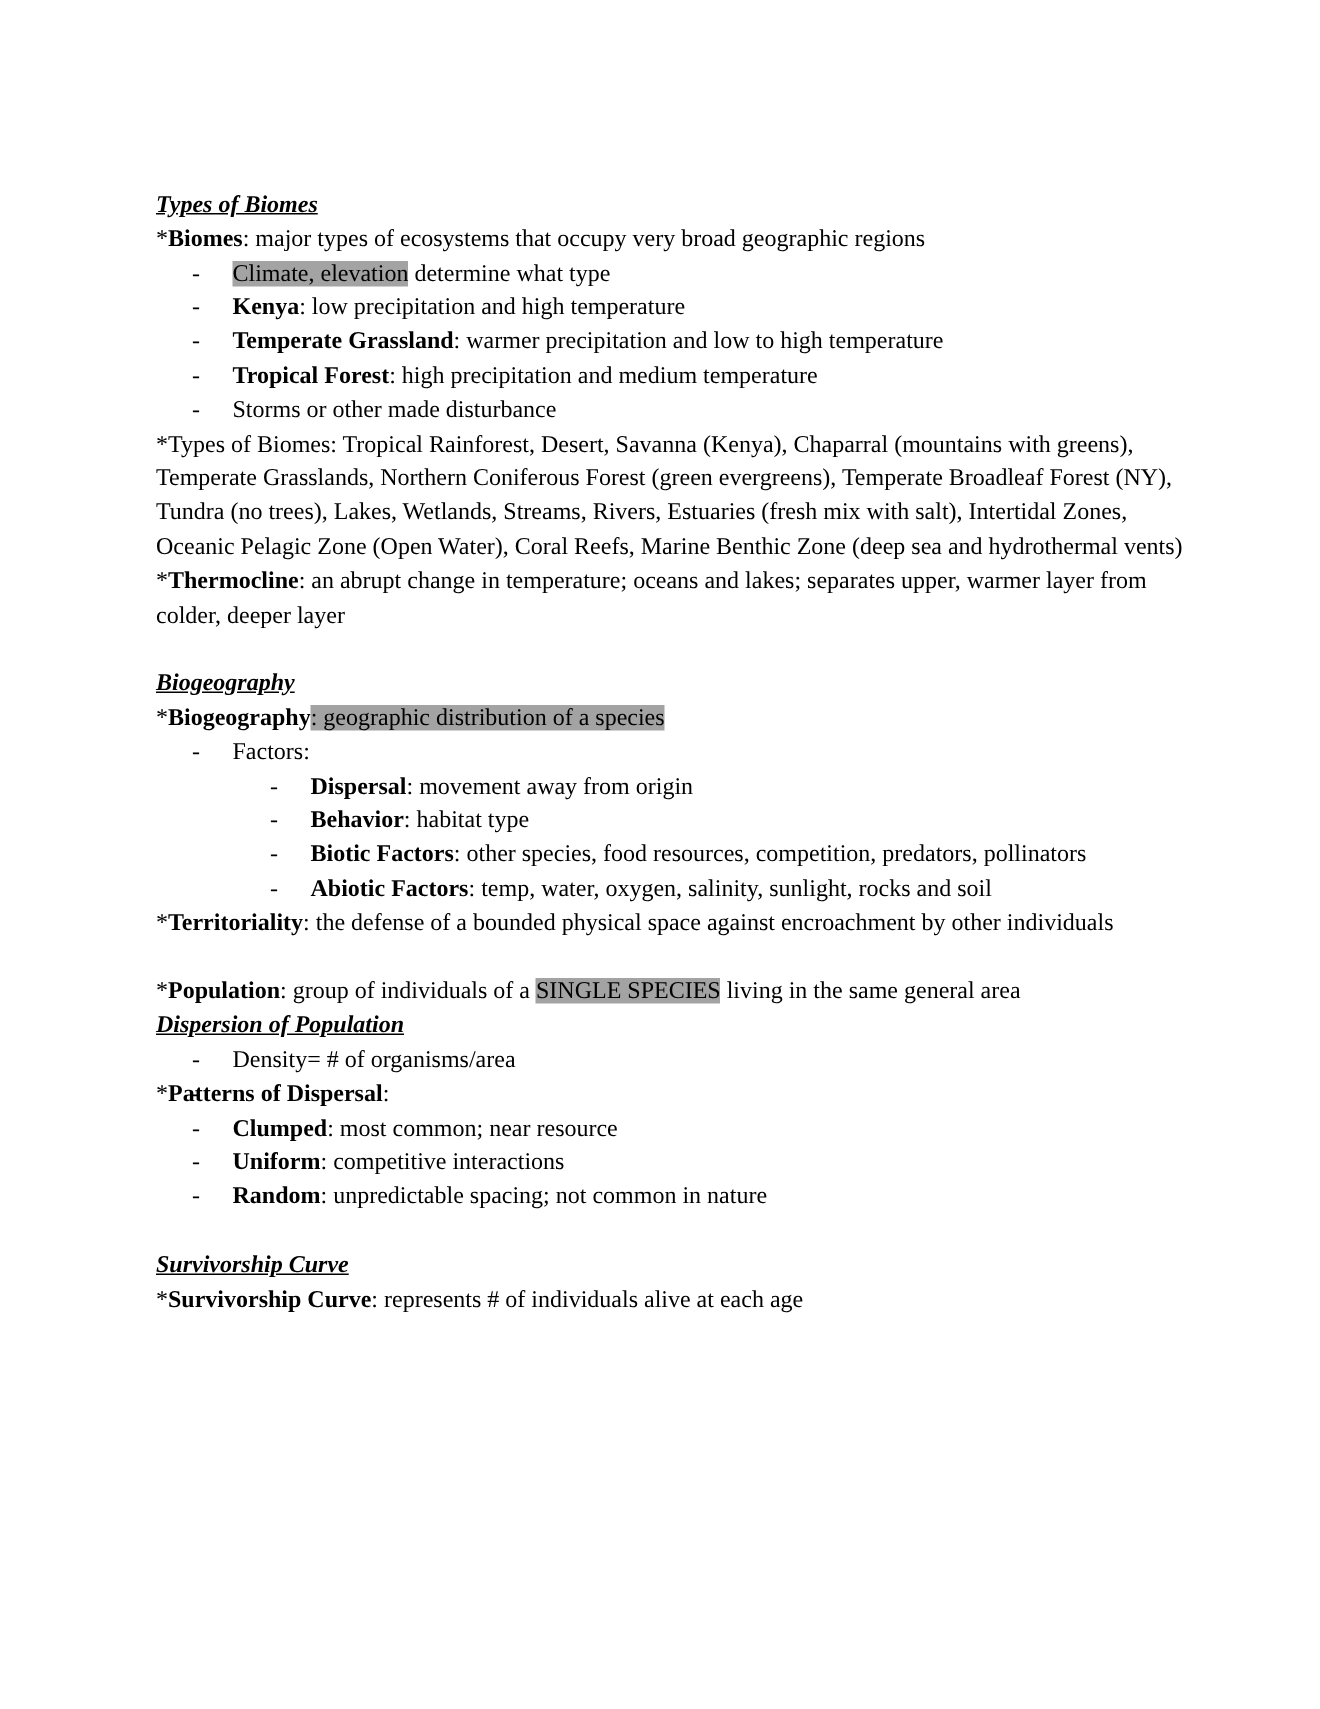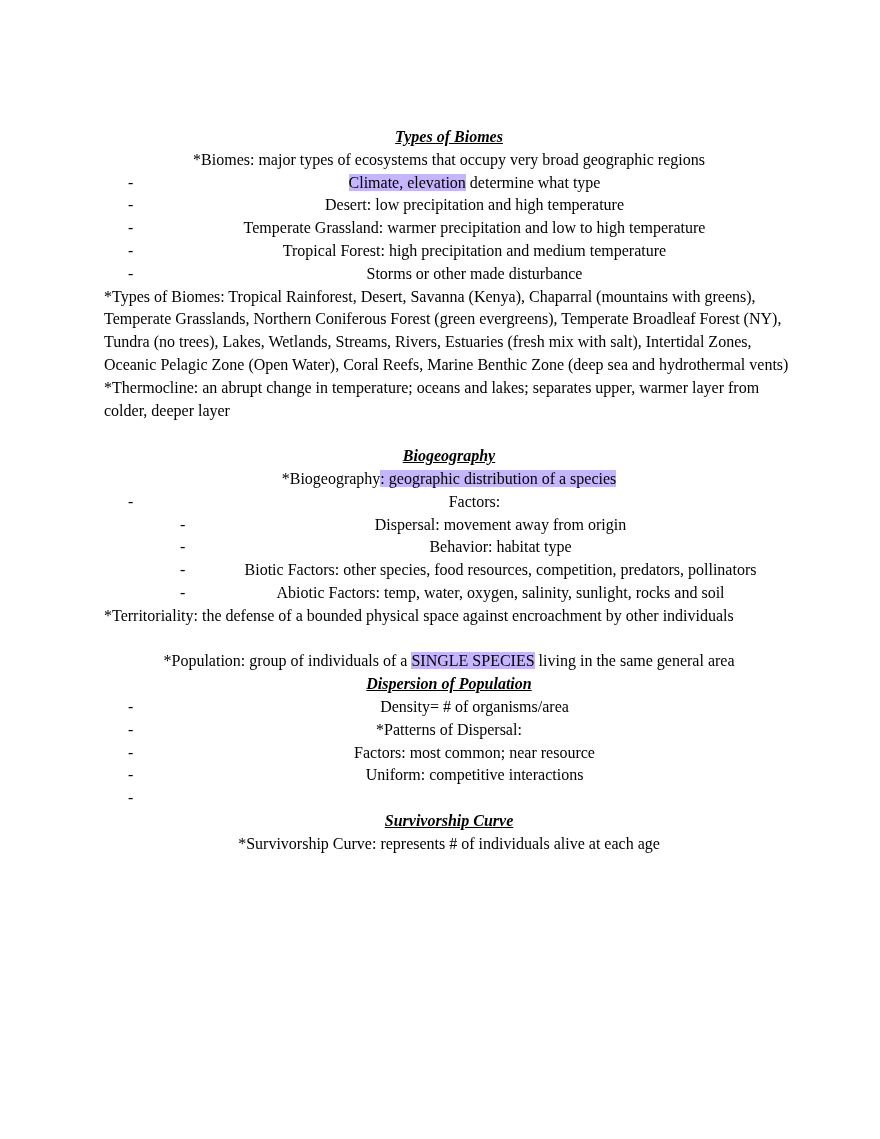--- a/index.html
+++ b/index.html
@@ -2,42 +2,42 @@
 <html><head>
 <meta charset="utf-8">
 <style>
   html, body { margin: 0; padding: 0; background: #ffffff; }
   body { width: 880px; height: 1139px; overflow: hidden; position: relative; }
   .page {
     position: absolute; left: 104px; top: 126px; width: 690px;
     font-family: "Liberation Serif", serif; font-size: 16px; color: #000;
     line-height: 22.8px;
   }
-  .line { white-space: nowrap; text-align: center; }
+  .line { white-space: nowrap; }
   .wrap { white-space: normal; }
   .heading { font-weight: bold; font-style: italic; text-decoration: underline; }
   .blank { height: 22.8px; }
-  .b { font-weight: normal; }
-  .hl { background: #c4b5fd; }
+  .b { font-weight: bold; }
+  .hl { background: #a3a3a3; }
   .l1 { padding-left: 24px; position: relative; }
   .l1 .dash { position: absolute; left: 24px; }
   .l1 .txt { padding-left: 27px; }
   .l2 .dash { position: absolute; left: 76px; }
   .l2 .txt { padding-left: 103px; }
   .item { position: relative; }
 </style>
 </head>
 <body>
 
 <div class="page">
 
   <div class="line heading">Types of Biomes</div>
   <div class="line"><span>*</span><span class="b">Biomes</span><span>: major types of ecosystems that occupy very broad geographic regions</span></div>
   <div class="line item l1"><span class="dash">-</span><span class="txt"><span class="hl">Climate, elevation</span><span> determine what type</span></span></div>
-  <div class="line item l1"><span class="dash">-</span><span class="txt"><span class="b">Desert</span><span>: low precipitation and high temperature</span></span></div>
+  <div class="line item l1"><span class="dash">-</span><span class="txt"><span class="b">Kenya</span><span>: low precipitation and high temperature</span></span></div>
   <div class="line item l1"><span class="dash">-</span><span class="txt"><span class="b">Temperate Grassland</span><span>: warmer precipitation and low to high temperature</span></span></div>
   <div class="line item l1"><span class="dash">-</span><span class="txt"><span class="b">Tropical Forest</span><span>: high precipitation and medium temperature</span></span></div>
   <div class="line item l1"><span class="dash">-</span><span class="txt">Storms or other made disturbance</span></div>
   <div class="wrap">*Types of Biomes: Tropical Rainforest, Desert, Savanna (Kenya), Chaparral (mountains with greens), Temperate Grasslands, Northern Coniferous Forest (green evergreens), Temperate Broadleaf Forest (NY), Tundra (no trees), Lakes, Wetlands, Streams, Rivers, Estuaries (fresh mix with salt), Intertidal Zones, Oceanic Pelagic Zone (Open Water), Coral Reefs, Marine Benthic Zone (deep sea and hydrothermal vents)</div>
   <div class="wrap"><span>*</span><span class="b">Thermocline</span><span>: an abrupt change in temperature; oceans and lakes; separates upper, warmer layer from colder, deeper layer</span></div>
   <div class="blank"></div>
 
   <div class="line heading">Biogeography</div>
   <div class="line"><span>*</span><span class="b">Biogeography</span><span class="hl">: geographic distribution of a species</span></div>
   <div class="line item l1"><span class="dash">-</span><span class="txt">Factors:</span></div>
@@ -46,20 +46,20 @@
   <div class="line item l2"><span class="dash">-</span><span class="txt"><span class="b">Biotic Factors</span><span>: other species, food resources, competition, predators, pollinators</span></span></div>
   <div class="line item l2"><span class="dash">-</span><span class="txt"><span class="b">Abiotic Factors</span><span>: temp, water, oxygen, salinity, sunlight, rocks and soil</span></span></div>
   <div class="wrap"><span>*</span><span class="b">Territoriality</span><span>: the defense of a bounded physical space against encroachment by other individuals</span></div>
   <div class="blank"></div>
 
   <div class="line"><span>*</span><span class="b">Population</span><span>: group of individuals of a </span><span class="hl">SINGLE SPECIES</span><span> living in the same general area</span></div>
   <div class="line heading">Dispersion of Population</div>
   <div class="line item l1"><span class="dash">-</span><span class="txt">Density= # of organisms/area</span></div>
   <div class="line item l1"><span class="dash">-</span></div>
   <div class="line"><span>*</span><span class="b">Patterns of Dispersal</span><span>:</span></div>
-  <div class="line item l1"><span class="dash">-</span><span class="txt"><span class="b">Factors</span><span>: most common; near resource</span></span></div>
+  <div class="line item l1"><span class="dash">-</span><span class="txt"><span class="b">Clumped</span><span>: most common; near resource</span></span></div>
   <div class="line item l1"><span class="dash">-</span><span class="txt"><span class="b">Uniform</span><span>: competitive interactions</span></span></div>
-  <div class="line item l1"><span class="dash">-</span></div>
+  <div class="line item l1"><span class="dash">-</span><span class="txt"><span class="b">Random</span><span>: unpredictable spacing; not common in nature</span></span></div>
   <div class="blank"></div>
 
   <div class="line heading">Survivorship Curve</div>
   <div class="line"><span>*</span><span class="b">Survivorship Curve</span><span>: represents # of individuals alive at each age</span></div>
 </div>
 
 </body></html>

